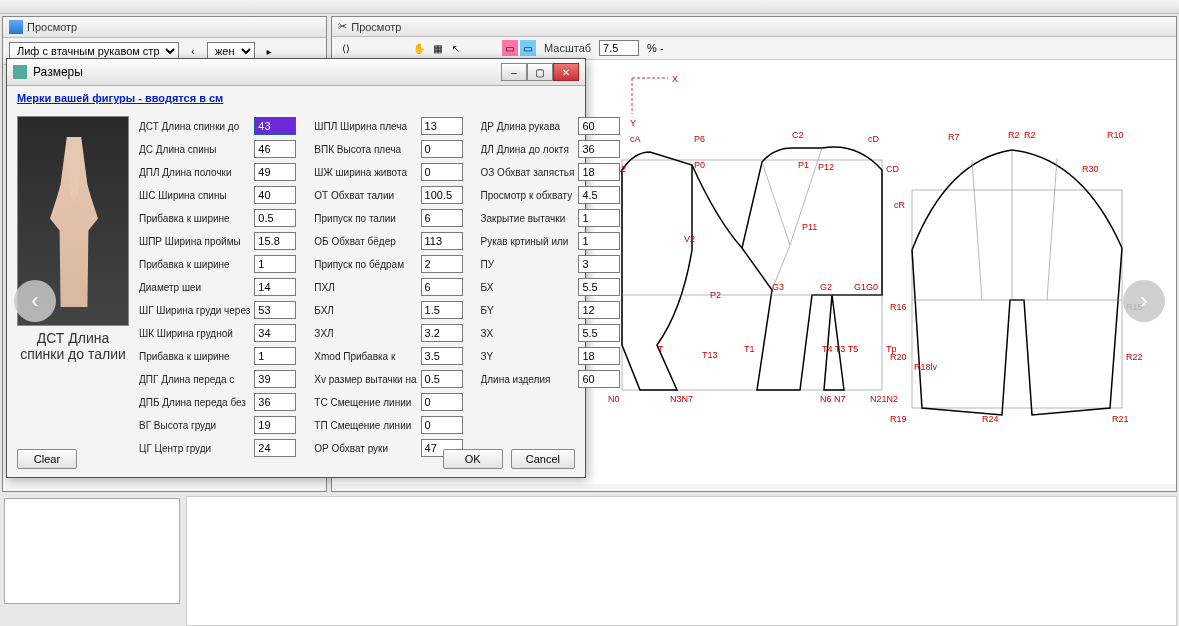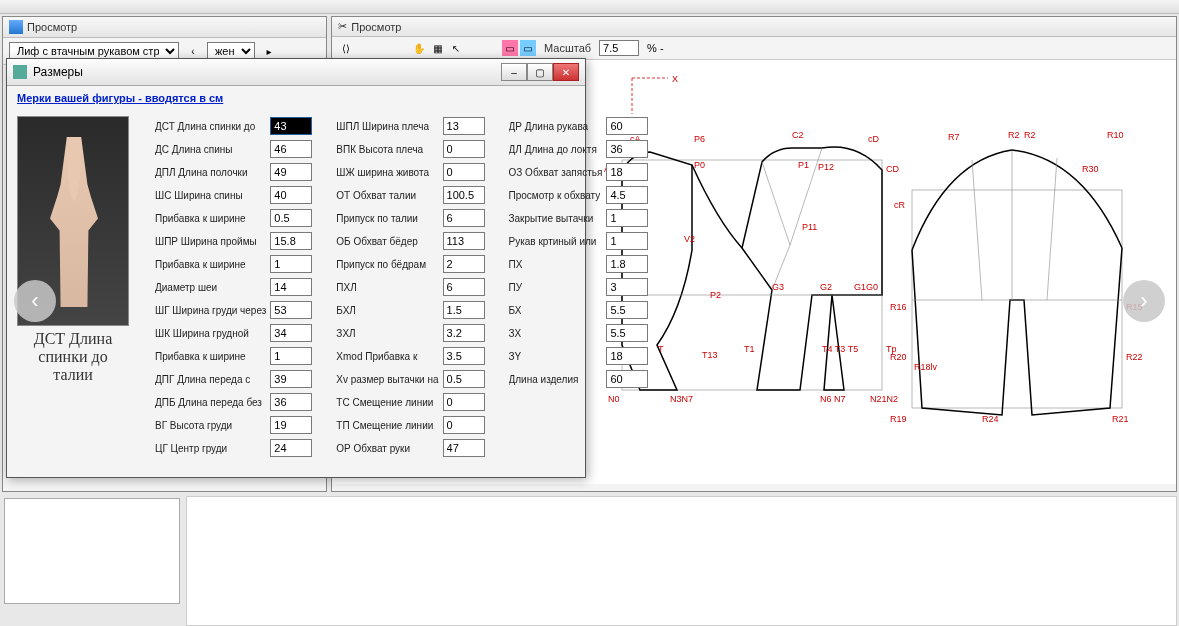--- a/index.html
+++ b/index.html
@@ -147,31 +147,29 @@
 .figure-img::after {
   content: "";
   position: absolute;
   left: 32px; top: 20px;
   width: 48px; height: 170px;
   background: radial-gradient(ellipse at 50% 15%, #e8c8b0 0 18%, transparent 19%),
               linear-gradient(#e8c8b0,#d8b8a0);
   clip-path: polygon(35% 0, 65% 0, 78% 28%, 85% 35%, 100% 48%, 80% 55%, 78% 100%, 22% 100%, 20% 55%, 0 48%, 15% 35%, 22% 28%);
 }
 .fig-caption {
-  font-size: 16px;
+  font-size: 14px;
   color: #333;
   padding-top: 4px;
   text-align: center;
-  font-family: Liberation Serif, serif;
 }
 .measure-cols {
   display: flex;
-  gap: 24px;
+  gap: 18px;
   flex: 1;
-  margin-left: 16px;
 }
 .measure-col {
   flex: 1;
   display: flex;
   flex-direction: column;
   gap: 3px;
 }
 .m-row {
   display: flex;
   align-items: center;
@@ -186,21 +184,21 @@
   overflow: hidden;
   text-overflow: ellipsis;
 }
 .m-input {
   width: 42px;
   height: 18px;
   font-size: 11px;
   text-align: left;
   padding: 0 3px;
 }
-.m-input.hl { background: #000000; color: #fff; border-color: #2060a0; }
+.m-input.hl { background: #6d28d9; color: #fff; border-color: #2060a0; }
 .dialog-footer {
   position: absolute;
   bottom: 8px;
   left: 10px;
   right: 10px;
   display: flex;
   justify-content: space-between;
 }
 .btn {
   min-width: 60px;
@@ -540,43 +538,50 @@
           </div>
           <div class="m-row">
             <div class="m-label">Закрытие вытачки</div>
             <input type="text" class="m-input" value="1" style="">
           </div>
           <div class="m-row">
             <div class="m-label">Рукав кртиный или</div>
             <input type="text" class="m-input" value="1" style="">
           </div>
           <div class="m-row">
-            <div class="m-label">ПХ</div>
-            <input type="text" class="m-input" value="1.8" style="">
-          </div>
-          <div class="m-row">
             <div class="m-label">ПУ</div>
             <input type="text" class="m-input" value="3" style="">
           </div>
           <div class="m-row">
             <div class="m-label">БХ</div>
             <input type="text" class="m-input" value="5.5" style="">
+          </div>
+          <div class="m-row">
+            <div class="m-label">БY</div>
+            <input type="text" class="m-input" value="12" style="">
           </div>
           <div class="m-row">
             <div class="m-label">ЗХ</div>
             <input type="text" class="m-input" value="5.5" style="">
           </div>
           <div class="m-row">
             <div class="m-label">ЗY</div>
             <input type="text" class="m-input" value="18" style="">
           </div>
           <div class="m-row">
             <div class="m-label">Длина изделия</div>
             <input type="text" class="m-input" value="60" style="">
           </div>
         </div>
       </div>
   </div>
 
+  <div class="dialog-footer">
+    <button class="btn">Clear</button>
+    <div style="display:flex;gap:8px">
+      <button class="btn">OK</button>
+      <button class="btn">Cancel</button>
+    </div>
+  </div>
 </div>
 
 <div class="car-arrow left">‹</div>
 <div class="car-arrow right">›</div>
 
 </body></html>

